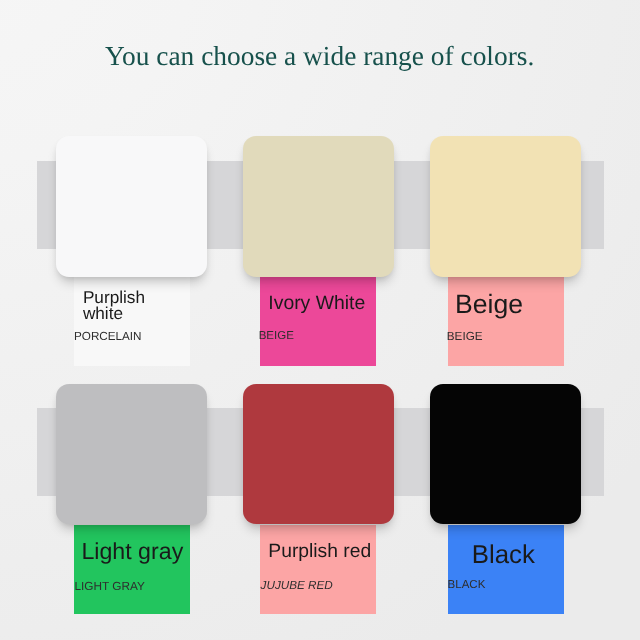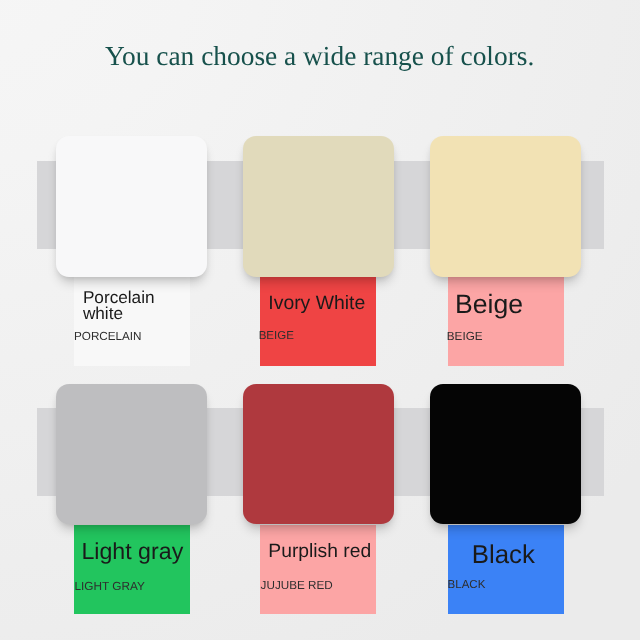--- a/index.html
+++ b/index.html
@@ -45,38 +45,38 @@
 <body>
 
 <div id="stage">
 
   <div class="title">You can choose a wide range of colors.</div>
 
   <div class="band r1" style="background: rgb(214, 214, 216);"></div>
   <div class="band r2" style="background: rgb(214, 214, 216);"></div>
 
   <div class="card" style="left:74px;top:276px;width:116.3px;height:89.5px;background:#f8f8f8;">
-    <div class="cname wrap" style="left:8.9px;top:12.8px;font-size:17.2px;color:#1a1a1a;width:82px;line-height:16.2px;white-space:normal;">Porcelain white</div>
+    <div class="cname wrap" style="left:8.9px;top:12.8px;font-size:17.2px;color:#1a1a1a;width:82px;line-height:16.2px;white-space:normal;">Purplish white</div>
     <div class="ccode" style="top:53.9px;font-size:11.7px;color:#2e2e2e;transform:translateX(0px);">PORCELAIN</div>
   </div>
-  <div class="card" style="left:260px;top:276px;width:116.3px;height:89.5px;background:#ef4444;">
+  <div class="card" style="left:260px;top:276px;width:116.3px;height:89.5px;background:#ec4899;">
     <div class="cname" style="left:8.3px;top:17.8px;font-size:19.4px;color:#1a1a1a;">Ivory White</div>
     <div class="ccode" style="top:53.9px;font-size:11.5px;color:#2e2e2e;transform:translateX(-1.3px);">BEIGE</div>
   </div>
   <div class="card" style="left:448px;top:276px;width:116.3px;height:89.5px;background:#fca5a5;">
     <div class="cname" style="left:7.0px;top:14.9px;font-size:26.6px;color:#1a1a1a;">Beige</div>
     <div class="ccode" style="top:54.0px;font-size:11.7px;color:#2e2e2e;transform:translateX(-1.2px);">BEIGE</div>
   </div>
   <div class="card" style="left:74px;top:524.5px;width:116.3px;height:89.5px;background:#22c55e;">
     <div class="cname" style="left:7.4px;top:15.8px;font-size:23.2px;color:#1a1a1a;">Light gray</div>
     <div class="ccode" style="top:54.5px;font-size:11.8px;color:#2e2e2e;transform:translateX(0.4px);">LIGHT GRAY</div>
   </div>
   <div class="card" style="left:260px;top:524.5px;width:116.3px;height:89.5px;background:#fca5a5;">
     <div class="cname" style="left:8.3px;top:18.9px;font-size:19.3px;color:#1a1a1a;">Purplish red</div>
-    <div class="ccode" style="top:54.5px;font-size:11.7px;color:#2e2e2e;transform:translateX(0.6px);">JUJUBE RED</div>
+    <div class="ccode" style="top:54.5px;font-size:11.7px;color:#2e2e2e;transform:translateX(0.6px);font-style:italic;">JUJUBE RED</div>
   </div>
   <div class="card" style="left:448px;top:524.5px;width:116.3px;height:89.5px;background:#3b82f6;">
     <div class="cname" style="left:23.8px;top:18.3px;font-size:25.8px;color:#1a1a1a;">Black</div>
     <div class="ccode" style="top:54.7px;font-size:11.5px;color:#2e2e2e;transform:translateX(-0.4px);">BLACK</div>
   </div>
 
   <div class="swatch" style="left:56.2px;top:136.4px;width:150.9px;height:140.2px;border-radius:13px;background:#f8f8f9;"></div>
   <div class="swatch" style="left:242.7px;top:136.4px;width:150.9px;height:140.2px;border-radius:13px;background:#e1dabb;"></div>
   <div class="swatch" style="left:429.8px;top:136.4px;width:150.9px;height:140.2px;border-radius:13px;background:#f2e2b4;"></div>
   <div class="swatch" style="left:56.2px;top:384.3px;width:150.9px;height:140.2px;border-radius:13px;background:#bebec0;"></div>

